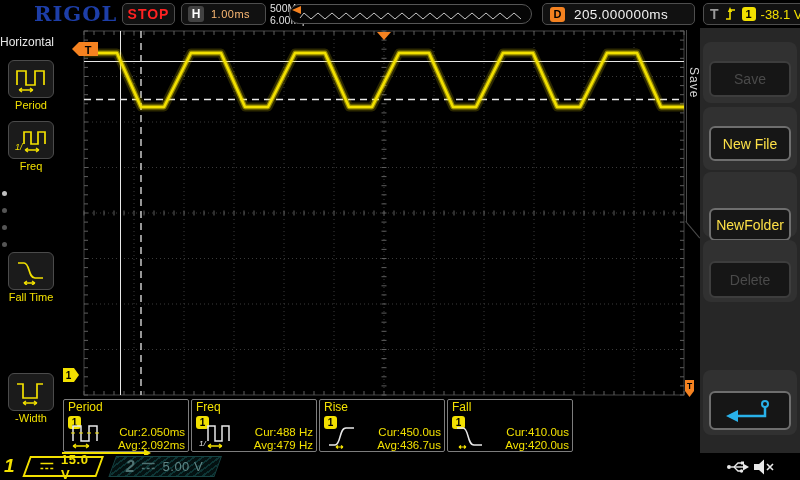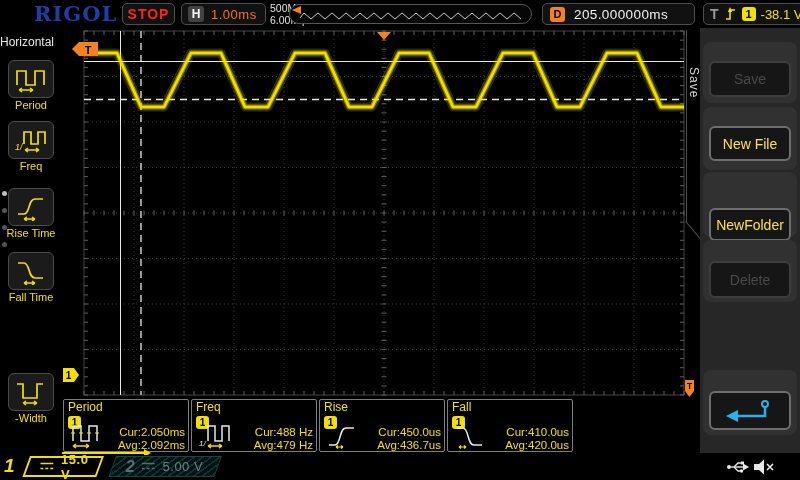--- a/index.html
+++ b/index.html
@@ -12,21 +12,21 @@
   .logo{left:7px;top:1px;font-family:"DejaVu Serif",serif;font-weight:bold;
         font-size:21px;color:#1d3ea8;letter-spacing:1px;}
   .tbox{background:#111;border:1px solid #4e4e4e;border-radius:5px;height:22px;
         top:3px;display:flex;align-items:center;}
   .stopbtn{left:95px;width:53px;justify-content:center;color:#ff2222;
            font-weight:bold;font-size:14px;letter-spacing:1px;}
   .hbox{left:154px;width:85px;padding:0 6px;gap:7px;}
   .sq-badge{width:16px;height:16px;border-radius:3px;display:flex;align-items:center;
             justify-content:center;font-weight:bold;font-size:12px;flex:0 0 auto;}
   .h-badge{background:#424242;color:#fff;}
-  .hval{color:#f97316;font-size:13px;letter-spacing:.5px;}
+  .hval{color:#fdba74;font-size:11px;letter-spacing:.5px;}
   .rate{left:243px;top:2px;font-size:10.5px;line-height:12px;color:#e2e2e2;}
   .preview{left:262px;top:4px;width:243px;height:20px;border:1px solid #565656;
            border-radius:10px;background:#060606;overflow:hidden;}
   .dbox{left:515px;width:153px;padding:0 7px;gap:9px;}
   .d-badge{background:#f58220;color:#000;width:15px;height:15px;font-size:11px;}
   .dval{color:#f2f2f2;font-size:13.5px;letter-spacing:.4px;}
   .trigbox{left:676px;width:121px;padding:0 6px;gap:5px;}
   .t-label{color:#9a9a9a;font-weight:bold;font-size:14px;}
   .one-badge{background:#f2e000;color:#000;width:14px;height:14px;font-size:11px;}
   .tval{color:#f2e000;font-size:13px;}
@@ -137,29 +137,20 @@
     <div class="sb-btn">
         <svg width="32" height="27">
       <text x="0" y="23" font-size="9" fill="#f2e000" font-style="italic">1/</text>
       <path d="M9,17 V5 H16 V17 H23 V5 H30 V17" stroke="#f2e000" stroke-width="1.7" fill="none"></path>
       <path d="M10,23 H24 M10,23 L13,21 M10,23 L13,25 M24,23 L21,21 M24,23 L21,25" stroke="#f2e000" stroke-width="1.4" fill="none"></path>
     </svg>
       </div>
     <div class="sb-label">Freq</div>
   </div>
 
-  <div class="abs sb-item" style="top:160px">
-    <div class="sb-btn">
-        <svg width="32" height="27">
-      <path d="M3,20 H9 C15,20 13,5 20,5 H28" stroke="#f2e000" stroke-width="1.7" fill="none"></path>
-      <path d="M9,25 H20 M9,25 L12,23 M9,25 L12,27 M20,25 L17,23 M20,25 L17,27" stroke="#f2e000" stroke-width="1.4" fill="none"></path>
-    </svg>
-      </div>
-    <div class="sb-label">Rise Time</div>
-  </div>
 
   <div class="abs sb-item" style="top:224px">
     <div class="sb-btn">
         <svg width="32" height="27">
       <path d="M3,5 H9 C15,5 13,20 20,20 H28" stroke="#f2e000" stroke-width="1.7" fill="none"></path>
       <path d="M9,25 H20 M9,25 L12,23 M9,25 L12,27 M20,25 L17,23 M20,25 L17,27" stroke="#f2e000" stroke-width="1.4" fill="none"></path>
     </svg>
       </div>
     <div class="sb-label">Fall Time</div>
   </div>

